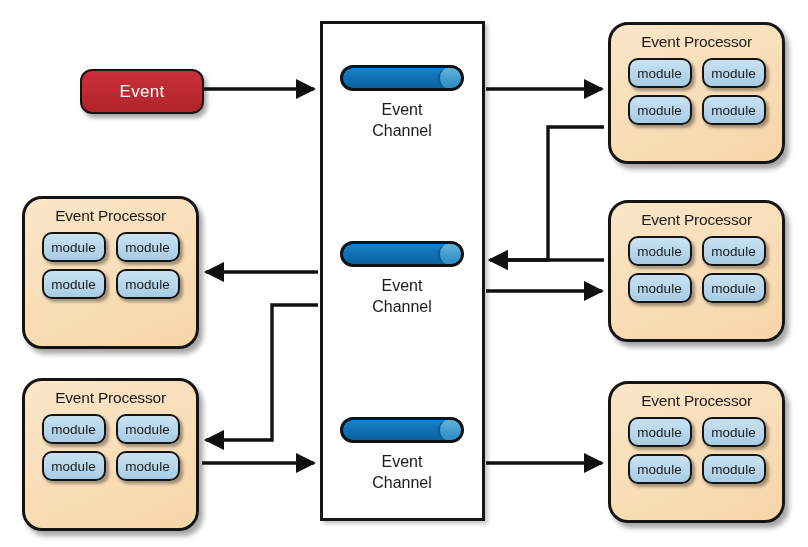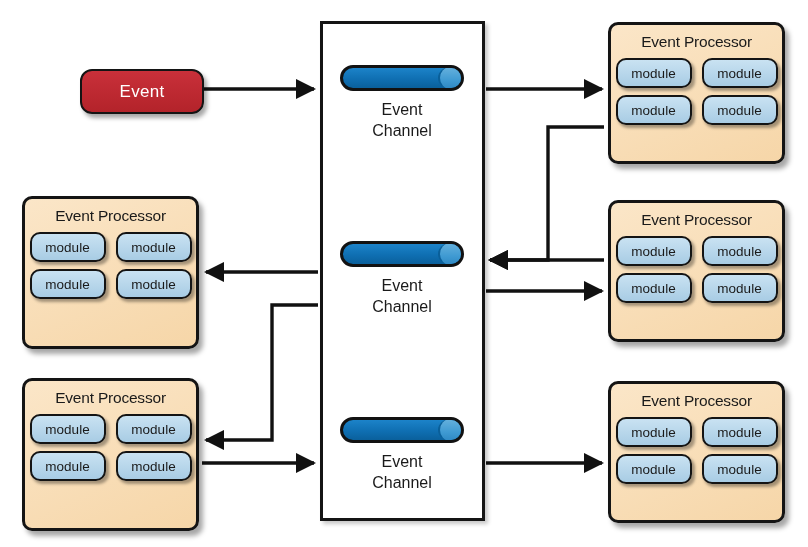--- a/index.html
+++ b/index.html
@@ -41,21 +41,21 @@
     font-size: 17px;
     letter-spacing: 0.3px;
   }
 
   
   .processor {
     position: absolute;
     background: #f8dcb4;
     background: linear-gradient(155deg, #fbe6c8 0%, #f6d6a8 100%);
     border: 3px solid #141414;
-    border-radius: 10px;
+    border-radius: 20px;
     box-shadow: 4px 5px 5px rgba(0,0,0,0.35);
     box-sizing: border-box;
     display: flex;
     flex-direction: column;
     align-items: center;
     padding-top: 8px;
   }
   .processor-title {
     font-size: 15.5px;
     color: #1a1a1a;
@@ -67,21 +67,21 @@
     display: grid;
     grid-template-columns: repeat(2, 1fr);
     gap: 7px 10px;
   }
   .module {
     background: #b7d6ea;
     background: linear-gradient(180deg, #c9e2f2 0%, #a8cce4 100%);
     border: 2.5px solid #141414;
     border-radius: 10px;
     box-shadow: 2.5px 3px 3px rgba(0,0,0,0.34);
-    width: 76px;
+    width: 64px;
     height: 30px;
     display: flex;
     align-items: center;
     justify-content: center;
     font-size: 13.5px;
     color: #1a1a1a;
     box-sizing: border-box;
   }
 
   

